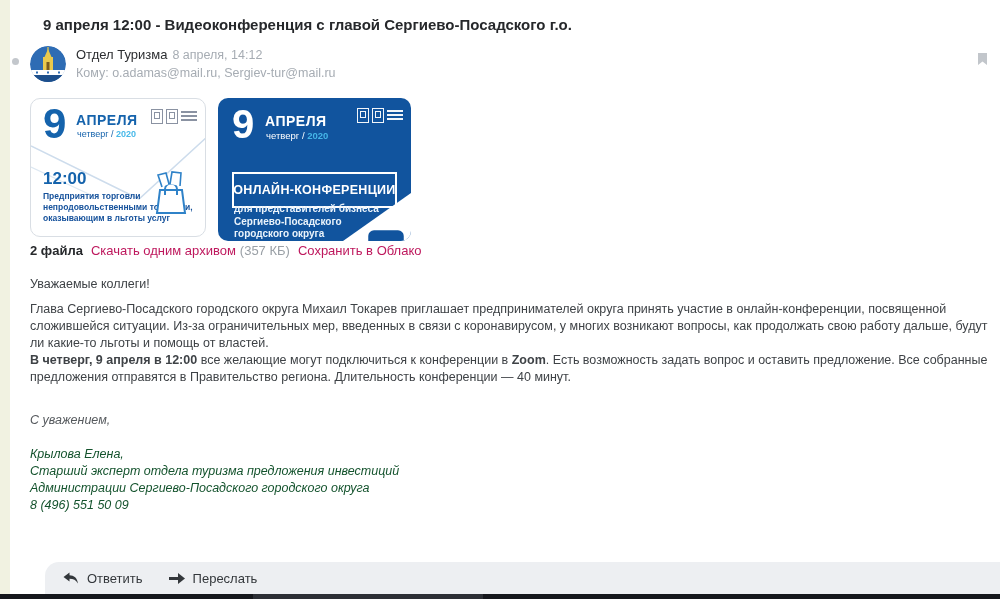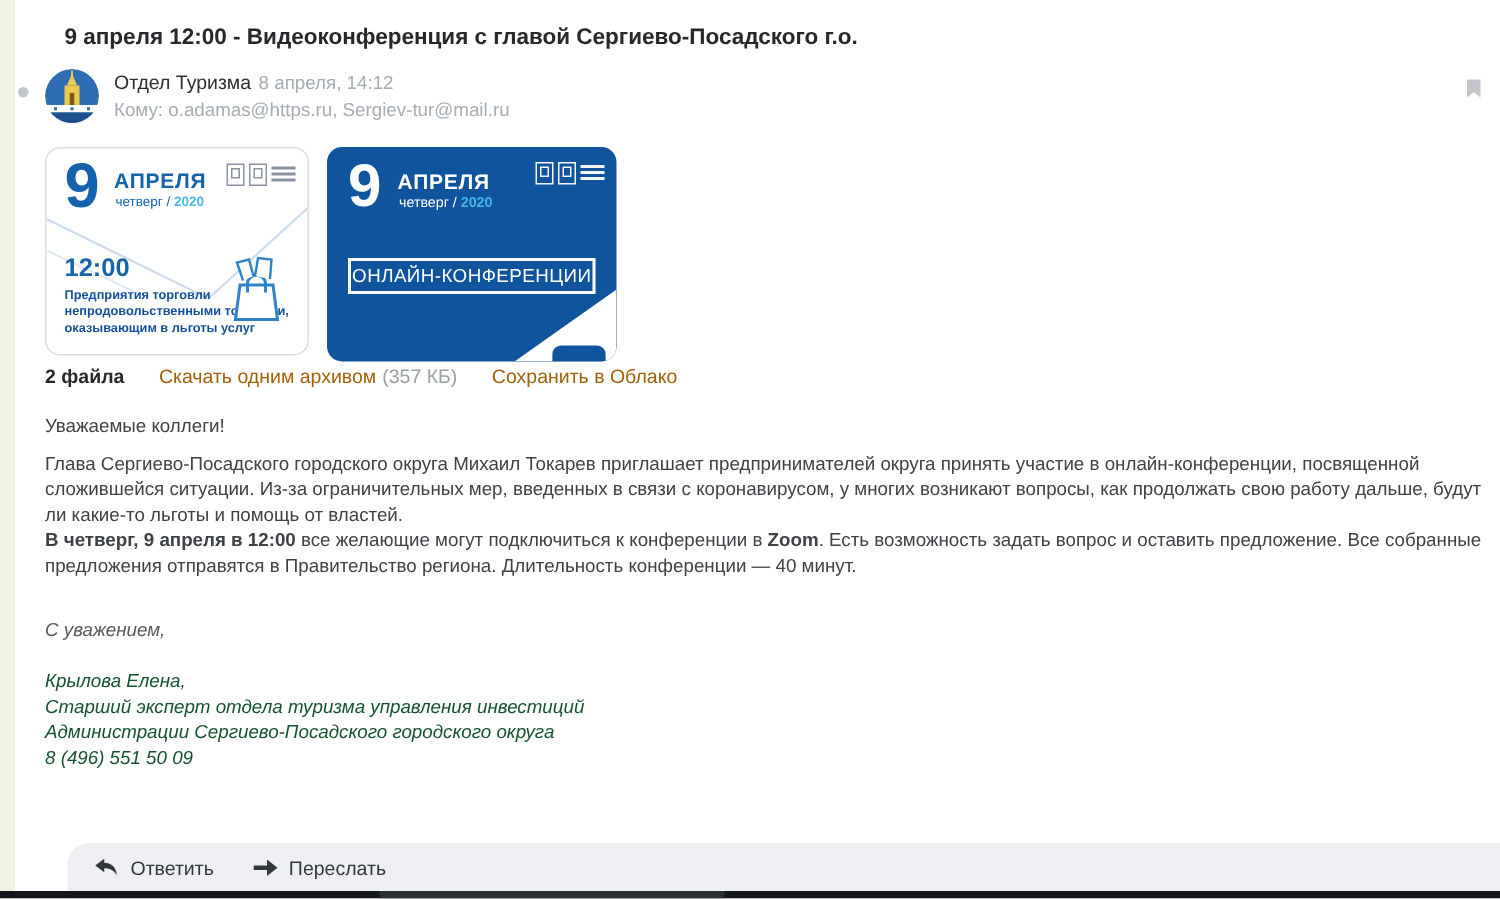--- a/index.html
+++ b/index.html
@@ -45,30 +45,30 @@
   .card1 .emb-box, .card1 .emb-box .inner { border-color:#8a92a2; }
   .card2 .emb-box, .card2 .emb-box .inner { border-color:rgba(255,255,255,.95); }
   .emb-text { display:flex; flex-direction:column; gap:2px; padding-top:2px; }
   .emb-text i { display:block; width:16px; height:2px; }
   .card1 .emb-text i { background:#8a92a2; }
   .card2 .emb-text i { background:rgba(255,255,255,.95); }
   .env-lines { position:absolute; left:0; top:0; }
   .time { position:absolute; left:12px; top:70px; font-size:17px; font-weight:bold; color:#1563ac; }
   .cap1 { position:absolute; left:12px; top:92px; font-size:8.5px; font-weight:bold; color:#15519b; line-height:11px; }
   .bag-icon { position:absolute; right:13px; top:66px; }
-  .conf-box { position:absolute; left:14px; top:74px; width:165px; height:24px; border:2px solid #fff;
-              display:flex; align-items:center; justify-content:center; font-size:12.5px; font-weight:normal;
+  .conf-box { position:absolute; left:14px; top:74px; width:165px; height:36px; border:2px solid #fff;
+              display:flex; align-items:center; justify-content:center; font-size:12.5px; font-weight:bold;
               color:#fff; letter-spacing:.3px; white-space:nowrap; }
   .cap2 { position:absolute; left:16px; top:105px; font-size:10px; font-weight:bold; color:#eaf3fb; line-height:12.5px; }
   .corner { position:absolute; right:0; bottom:0; }
 
   
   .att-footer { position:absolute; left:30px; top:243px; font-size:13px; display:flex; align-items:baseline; }
   .att-count { font-weight:bold; color:#26282b; }
-  .att-link { color:#a16207; cursor:pointer; margin-left:23px; }
+  .att-link { color:#be185d; cursor:pointer; margin-left:8px; }
   .att-size { color:#9aa0a6; margin-left:4px; }
 
   
   .mail-body { position:absolute; left:30px; top:276px; width:962px; font-size:12.5px; line-height:17px; color:#3e4246; }
   .mail-body .p1 { margin-top:8px; }
   .mail-body .p3 { margin-top:17px; }
   .mail-body .closing { margin-top:26px; font-style:italic; color:#55595d; }
   .mail-body .sig { margin-top:17px; font-style:italic; color:#14532d; }
   .mail-body a { color:#2a7cd4; text-decoration:underline; }
   .b { font-weight:bold; }
@@ -100,21 +100,21 @@
     <rect x="13" y="11" width="10" height="13" fill="#e9c94d"></rect>
     <path d="M18 3 L21.5 11 h-7 Z" fill="#e9c94d"></path>
     <rect x="17.4" y="1" width="1.2" height="4" fill="#e9c94d"></rect>
     <rect x="16.5" y="16" width="3" height="8" fill="#7a5b1e"></rect>
   </svg>
 </div>
 
 <div class="sender-line">
   <span>Отдел Туризма</span><span class="sender-date">8 апреля, 14:12</span>
 </div>
-<div class="to-line">Кому: o.adamas@https.ru, Sergiev-tur@mail.ru</div>
+<div class="to-line">Кому: o.adamas@mail.ru, Sergiev-tur@mail.ru</div>
 
 <div class="flag-icon">
   <svg width="11" height="14" viewBox="0 0 11 14">
       <path d="M1 1 h9 v12 l-4.5 -3.5 L1 13 Z" fill="#c2c6cb"></path>
     </svg>
 </div>
 
 <div class="cards">
 
   <div class="card card1">
@@ -171,20 +171,25 @@
       <div class="emb-box">
           <div class="inner"></div>
         </div>
       <div class="emb-text">
           <i></i>
           <i></i>
           <i></i>
         </div>
     </div>
     <div class="conf-box">ОНЛАЙН-КОНФЕРЕНЦИИ</div>
+    <div class="cap2">
+      <div>для представителей бизнеса</div>
+      <div>Сергиево-Посадского</div>
+      <div>городского округа</div>
+    </div>
     <svg class="corner" width="70" height="50" viewBox="0 0 70 50">
       <polygon points="2,50 70,2 70,50" fill="#ffffff"></polygon>
       <rect x="26" y="38" width="38" height="22" rx="7" fill="#11549e" stroke="#ffffff" stroke-width="2.5"></rect>
     </svg>
   </div>
 </div>
 
 <div class="att-footer">
   <span class="att-count">2 файла</span>
   <span class="att-link">Скачать одним архивом</span>
@@ -194,21 +199,21 @@
 
 <div class="mail-body">
   <div>Уважаемые коллеги!</div>
   <div class="p1">
     <span>Глава Сергиево-Посадского городского округа Михаил Токарев приглашает предпринимателей округа принять участие в онлайн-конференции, посвященной сложившейся ситуации. Из-за ограничительных мер, введенных в связи с коронавирусом, у многих возникают вопросы, как продолжать свою работу дальше, будут ли какие-то льготы и помощь от властей.</span><br>
     <span class="b">В четверг, 9 апреля в 12:00</span><span> все желающие могут подключиться к конференции в </span><span class="b">Zoom</span><span>. Есть возможность задать вопрос и оставить предложение. Все собранные предложения отправятся в Правительство региона. Длительность конференции — 40 минут.</span>
   </div>
   <div class="closing">С уважением,</div>
   <div class="sig">
     <div>Крылова Елена,</div>
-    <div>Старший эксперт отдела туризма управления инвестиций</div>
+    <div>Старший эксперт отдела туризма предложения инвестиций</div>
     <div>Администрации Сергиево-Посадского городского округа</div>
     <div>8 (496) 551 50 09</div>
   </div>
 </div>
 
 <div class="action-bar">
   <div class="action-btn">
     <svg width="16" height="13" viewBox="0 0 16 13">
       <path d="M6.5 0.5 L0.5 5 L6.5 9.5 V6.8 C10.5 6.8 13 8.2 14.8 11.5 C14.6 5.9 10.8 3.2 6.5 3.2 Z" fill="#33373b"></path>
     </svg>

